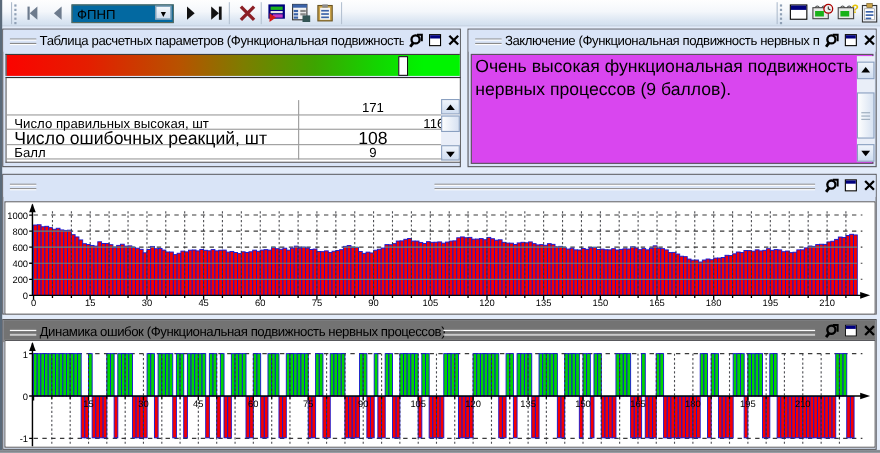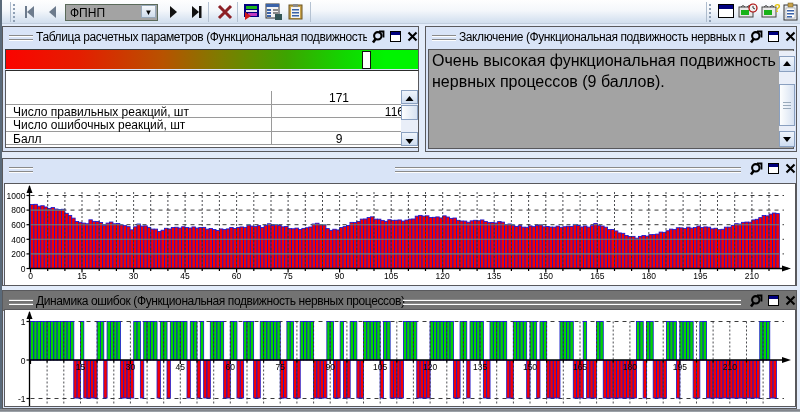--- a/index.html
+++ b/index.html
@@ -10,21 +10,21 @@
 <div style="position:absolute;left:13px;top:4px;width:2px;height:2px;background:#8fa0b5"></div>
 <div style="position:absolute;left:13px;top:8px;width:2px;height:2px;background:#8fa0b5"></div>
 <div style="position:absolute;left:13px;top:12px;width:2px;height:2px;background:#8fa0b5"></div>
 <div style="position:absolute;left:13px;top:16px;width:2px;height:2px;background:#8fa0b5"></div>
 <div style="position:absolute;left:13px;top:20px;width:2px;height:2px;background:#8fa0b5"></div>
 <svg width="200" height="24" style="position:absolute;left:0;top:0">
 <polygon points="34,6 27,12 34,18" fill="#6d7b8d"></polygon>
     <rect x="25" y="6" width="2" height="12" fill="#6d7b8d"></rect>
 <polygon points="56,6 49,12 56,18" fill="#6d7b8d"></polygon>
 </svg>
-<div style="position:absolute;left:65px;top:4px;width:93px;height:17px;background:#a3a3a3;border:1px solid #5a6a5a;font-size:12px">
+<div style="position:absolute;left:65px;top:4px;width:93px;height:17px;background:#0369a1;border:1px solid #5a6a5a;font-size:12px">
     <span style="position:absolute;left:4px;top:1px">ФПНП</span>
     <span style="position:absolute;right:1px;top:0px;width:15px;height:13px;background:linear-gradient(#f5f8fb,#cfdcec);border:1px solid #9ab;text-align:center;font-size:8px;line-height:13px">▼</span>
   </div>
 <svg width="120" height="24" style="position:absolute;left:160px;top:0">
 <polygon points="10,6 17,12 10,18" fill="#111"></polygon>
 <polygon points="32,6 39,12 32,18" fill="#111"></polygon>
     <rect x="39" y="6" width="2.5" height="12" fill="#111"></rect>
 <rect x="48" y="2" width="1" height="20" fill="#b5c2d2"></rect>
 <path d="M59 6 L71 18 M71 6 L59 18" stroke="#8c1f25" stroke-width="3"></path>
 <rect x="77" y="2" width="1" height="20" fill="#b5c2d2"></rect>
@@ -104,26 +104,27 @@
 </svg>
   </div>
 <div style="position:absolute;left:5px;top:49px;width:413px;height:20px;border-top:1px solid #3c3c3c;border-left:1px solid #3c3c3c;background:linear-gradient(to right,#fb0300,#e41e00 18%,#b85200 38%,#7e7c00 52%,#3da400 68%,#12d600 82%,#00f400 92%)"></div>
 <div style="position:absolute;left:362px;top:51px;width:9px;height:18px;background:#fff;border:1.7px solid #111"></div>
 <div style="position:absolute;left:5px;top:70px;width:414px;height:78px;background:#fff;border:1px solid #58585c;border-top:1px solid #2c2c2c">
 <div style="position:absolute;left:0;top:20.0px;width:100%;height:13.5px;border-bottom:1px solid #9a9a9a;font-size:12px">
       <span style="position:absolute;left:268px;width:130px;text-align:center;top:0px">171</span>
       <div style="position:absolute;left:265px;top:0;width:1px;height:13.5px;background:#9a9a9a"></div>
     </div>
 <div style="position:absolute;left:0;top:33.5px;width:100%;height:13.5px;border-bottom:1px solid #9a9a9a;font-size:12px">
-      <span style="position:absolute;left:7px;top:0px;white-space:nowrap">Число правильных реакций, шт</span>
+      <span style="position:absolute;left:7px;top:0px;white-space:nowrap">Число правильных высокая, шт</span>
       <span style="position:absolute;left:268px;width:130px;text-align:right;top:0px">116</span>
       <div style="position:absolute;left:265px;top:0;width:1px;height:13.5px;background:#9a9a9a"></div>
     </div>
-<div style="position:absolute;left:0;top:47.0px;width:100%;height:13.5px;border-bottom:1px solid #9a9a9a;font-size:12px">
+<div style="position:absolute;left:0;top:47.0px;width:100%;height:13.5px;border-bottom:1px solid #9a9a9a;font-size:16px">
       <span style="position:absolute;left:7px;top:0px;white-space:nowrap">Число ошибочных реакций, шт</span>
+      <span style="position:absolute;left:268px;width:130px;text-align:center;top:0px">108</span>
       <div style="position:absolute;left:265px;top:0;width:1px;height:13.5px;background:#9a9a9a"></div>
     </div>
 <div style="position:absolute;left:0;top:60.5px;width:100%;height:13.5px;border-bottom:1px solid #9a9a9a;font-size:12px">
       <span style="position:absolute;left:7px;top:0px;white-space:nowrap">Балл</span>
       <span style="position:absolute;left:268px;width:130px;text-align:center;top:0px">9</span>
       <div style="position:absolute;left:265px;top:0;width:1px;height:13.5px;background:#9a9a9a"></div>
     </div>
 </div>
 <div style="position:absolute;left:401px;top:90px;width:17px;height:57px">
 <div style="position:absolute;left:0;top:0;width:17px;height:14px;background:linear-gradient(#f0f5fc,#cfddf0);border:1px solid #8aa0c0"><svg width="15" height="12">
@@ -145,21 +146,21 @@
 <path d="M2 13.5 L4.8 9.8" stroke="#000" stroke-width="2.6"></path>
 <circle cx="6.8" cy="6.8" r="3.7" fill="none" stroke="#000" stroke-width="2.1"></circle>
 </svg>
     <div style="position:absolute;left:342px;top:4px;width:11px;height:11px;border:1.5px solid #000;background:#fff">
       <div style="position:absolute;left:0;top:0;width:100%;height:2.5px;background:#00007e"></div>
     </div>
     <svg width="11" height="11" style="position:absolute;left:359px;top:4px">
 <path d="M1.5 1.5 L9.5 9.5 M9.5 1.5 L1.5 9.5" stroke="#000" stroke-width="2.1"></path>
 </svg>
   </div>
-<div style="position:absolute;left:428px;top:49px;width:366px;height:100px;background:#a3a3a3;border:1px solid #58585c;font-size:16px;line-height:20.5px;color:#000;padding:1px 3px">Очень высокая функциональная подвижность нервных процессов (9 баллов).</div>
+<div style="position:absolute;left:428px;top:49px;width:366px;height:100px;background:#d946ef;border:1px solid #58585c;font-size:16px;line-height:20.5px;color:#000;padding:1px 3px">Очень высокая функциональная подвижность нервных процессов (9 баллов).</div>
 <div style="position:absolute;left:779px;top:51px;width:16px;height:96px;background:#e9eef8">
 <div style="position:absolute;left:0;top:5px;width:16px;height:16px;background:linear-gradient(#f0f5fc,#cfddf0);border:1px solid #8aa0c0"><svg width="14" height="14">
         <polygon points="7,4 3,9 11,9" fill="#000"></polygon>
       </svg></div>
 <div style="position:absolute;left:0;top:33px;width:16px;height:42px;background:linear-gradient(to right,#fdfefe,#d7e2f2);border:1px solid #8aa0c0">
 <div style="position:absolute;left:3px;top:17px;width:8px;height:1px;background:#9ab"></div>
 <div style="position:absolute;left:3px;top:20px;width:8px;height:1px;background:#9ab"></div>
 <div style="position:absolute;left:3px;top:23px;width:8px;height:1px;background:#9ab"></div>
 </div>
 <div style="position:absolute;left:0;top:80px;width:16px;height:16px;background:linear-gradient(#f0f5fc,#cfddf0);border:1px solid #8aa0c0"><svg width="14" height="14">

